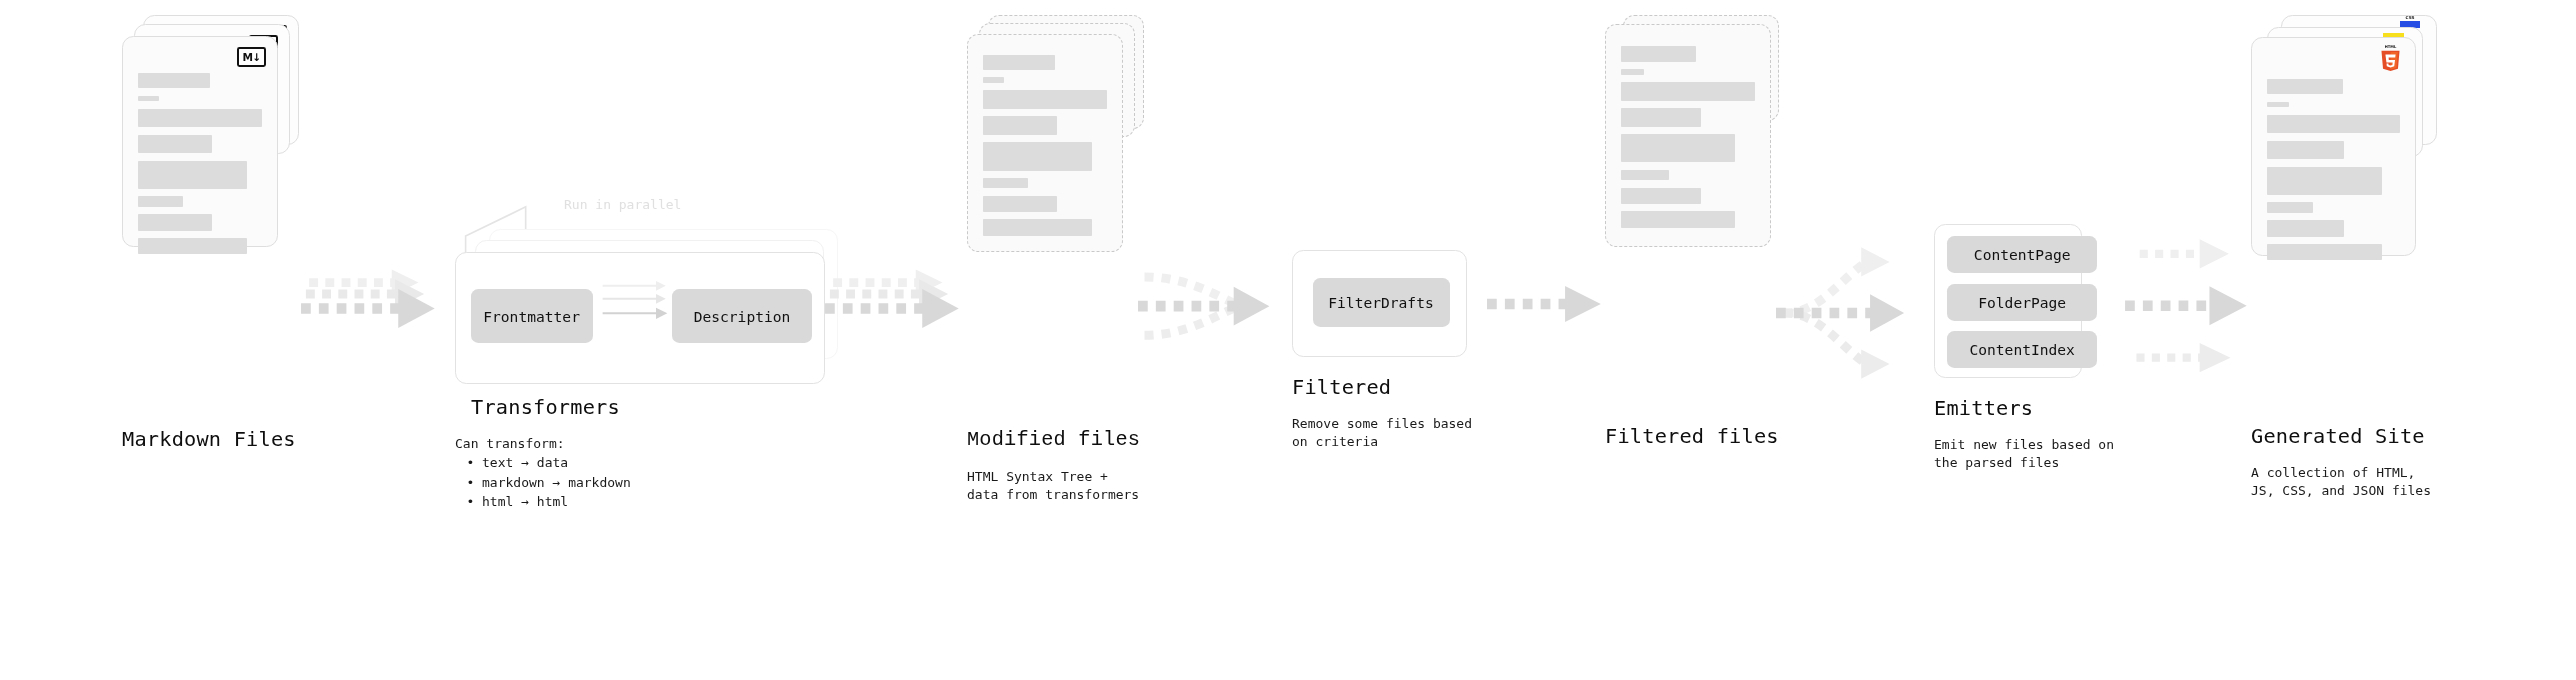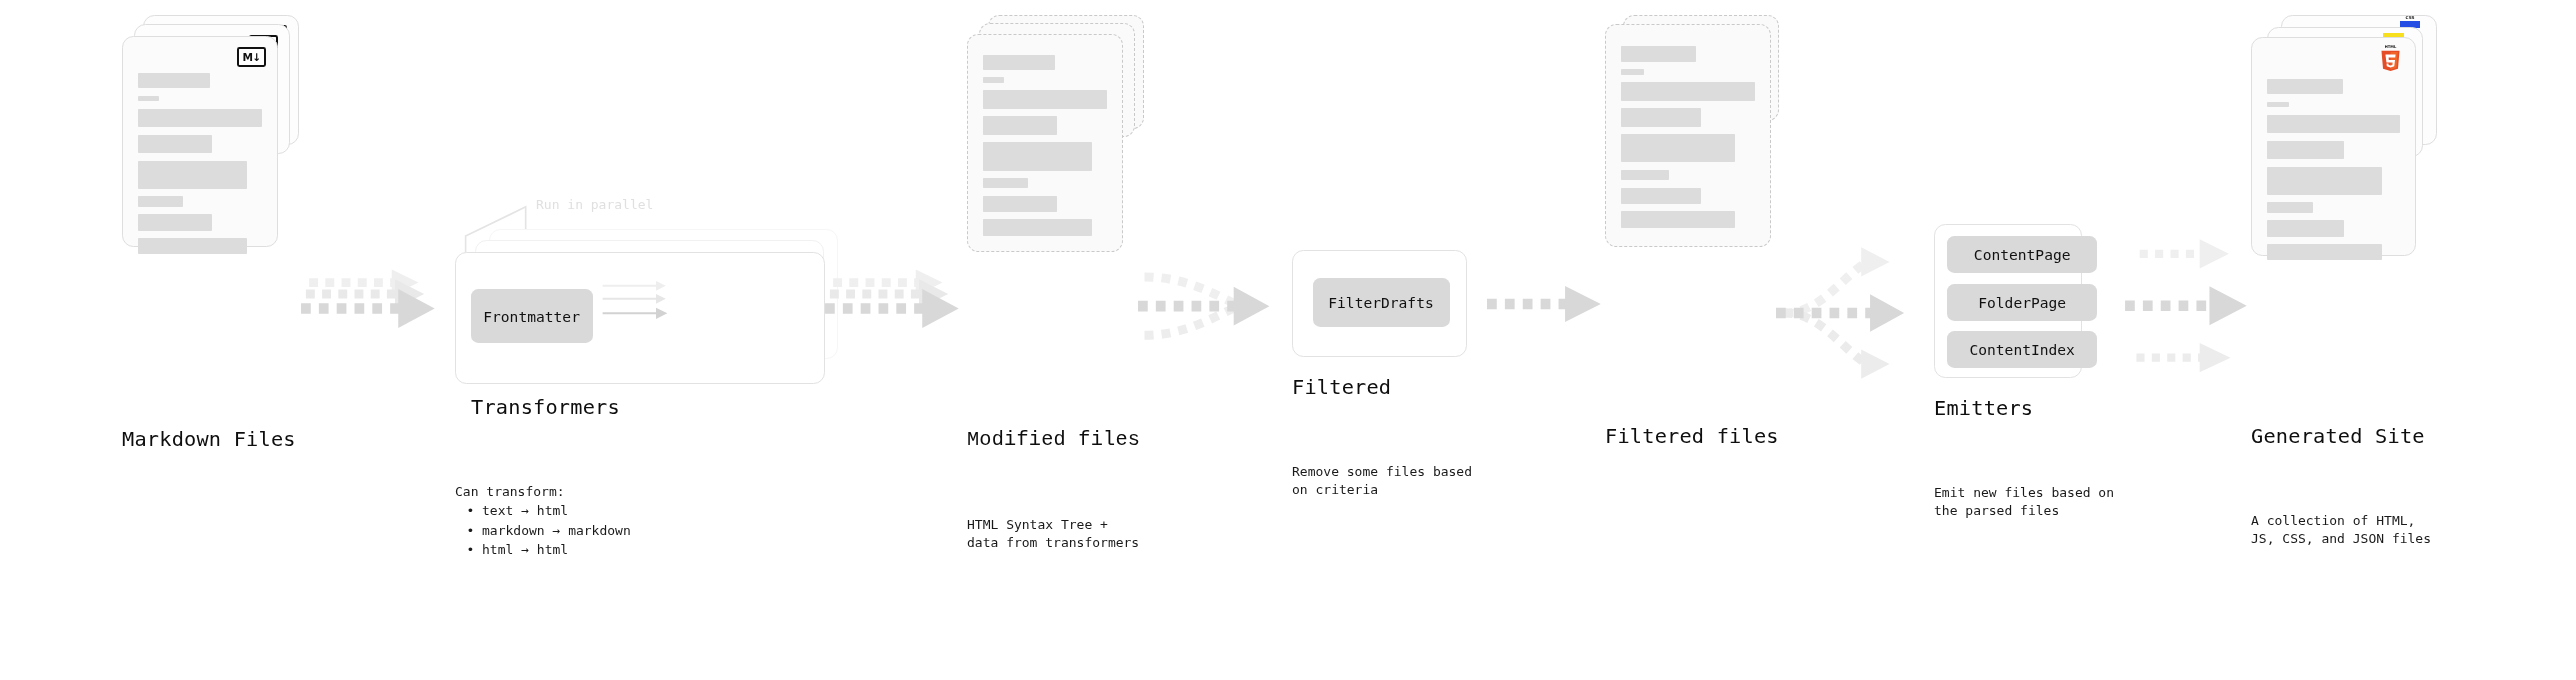--- a/index.html
+++ b/index.html
@@ -144,32 +144,32 @@
     color: #0e0e0e;
     white-space: nowrap;
     letter-spacing: 0.2px;
   }
   .caption-sub {
     position: absolute;
     font-size: 13px;
     line-height: 1.42;
     color: #1a1a1a;
     white-space: pre;
-    margin-top: 48px;
   }
   .caption-sub.list {
     line-height: 1.55;
   }
 
   
   .parallel-label {
     position: absolute;
     font-size: 13px;
     color: #e0e0e0;
     white-space: nowrap;
+    margin-left: 28px;
   }
 
   svg { display: block; overflow: visible; }
   .abs-svg { position: absolute; }
 </style>
 </head>
 <body>
 
 <div id="stage">
 
@@ -251,25 +251,26 @@
           <line x1="2" y1="28" x2="70" y2="28" stroke="#e6e6e6" stroke-width="2.5"></line>
           <polygon points="68,22 80,28 68,34" fill="#e6e6e6"></polygon>
         </g>
         <g>
           <line x1="2" y1="46" x2="70" y2="46" stroke="#d2d2d2" stroke-width="2.5"></line>
           <polygon points="68,39 82,46 68,53" fill="#d2d2d2"></polygon>
         </g>
       </svg>
 
       <div class="pill" style="left:14.6px; top:36px; width:122px; height:54px;">Frontmatter</div>
+      <div class="pill" style="left:216px; top:36px; width:140px; height:54px;">Description</div>
     </div>
 
     <div class="caption-title" style="left:16px; top:395px;">Transformers</div>
     <div class="caption-sub" style="left:0px; top:435px;">Can transform:</div>
-    <div class="caption-sub list" style="left:11.4px; top:453px;">• text → html</div>
+    <div class="caption-sub list" style="left:11.4px; top:453px;">• text → data</div>
     <div class="caption-sub list" style="left:11.4px; top:473px;">• markdown → markdown</div>
     <div class="caption-sub list" style="left:11.4px; top:492px;">• html → html</div>
   </div>
 
   <svg class="abs-svg" style="left:825px; top:268px;" width="154" height="81" viewBox="0 0 190 100">
     <g>
       <line x1="10" y1="18" x2="118" y2="18" stroke="#efefef" stroke-width="11" stroke-dasharray="11 9"></line>
       <polygon points="112,2 145,18 112,34" fill="#efefef"></polygon>
     </g>
     <g>

